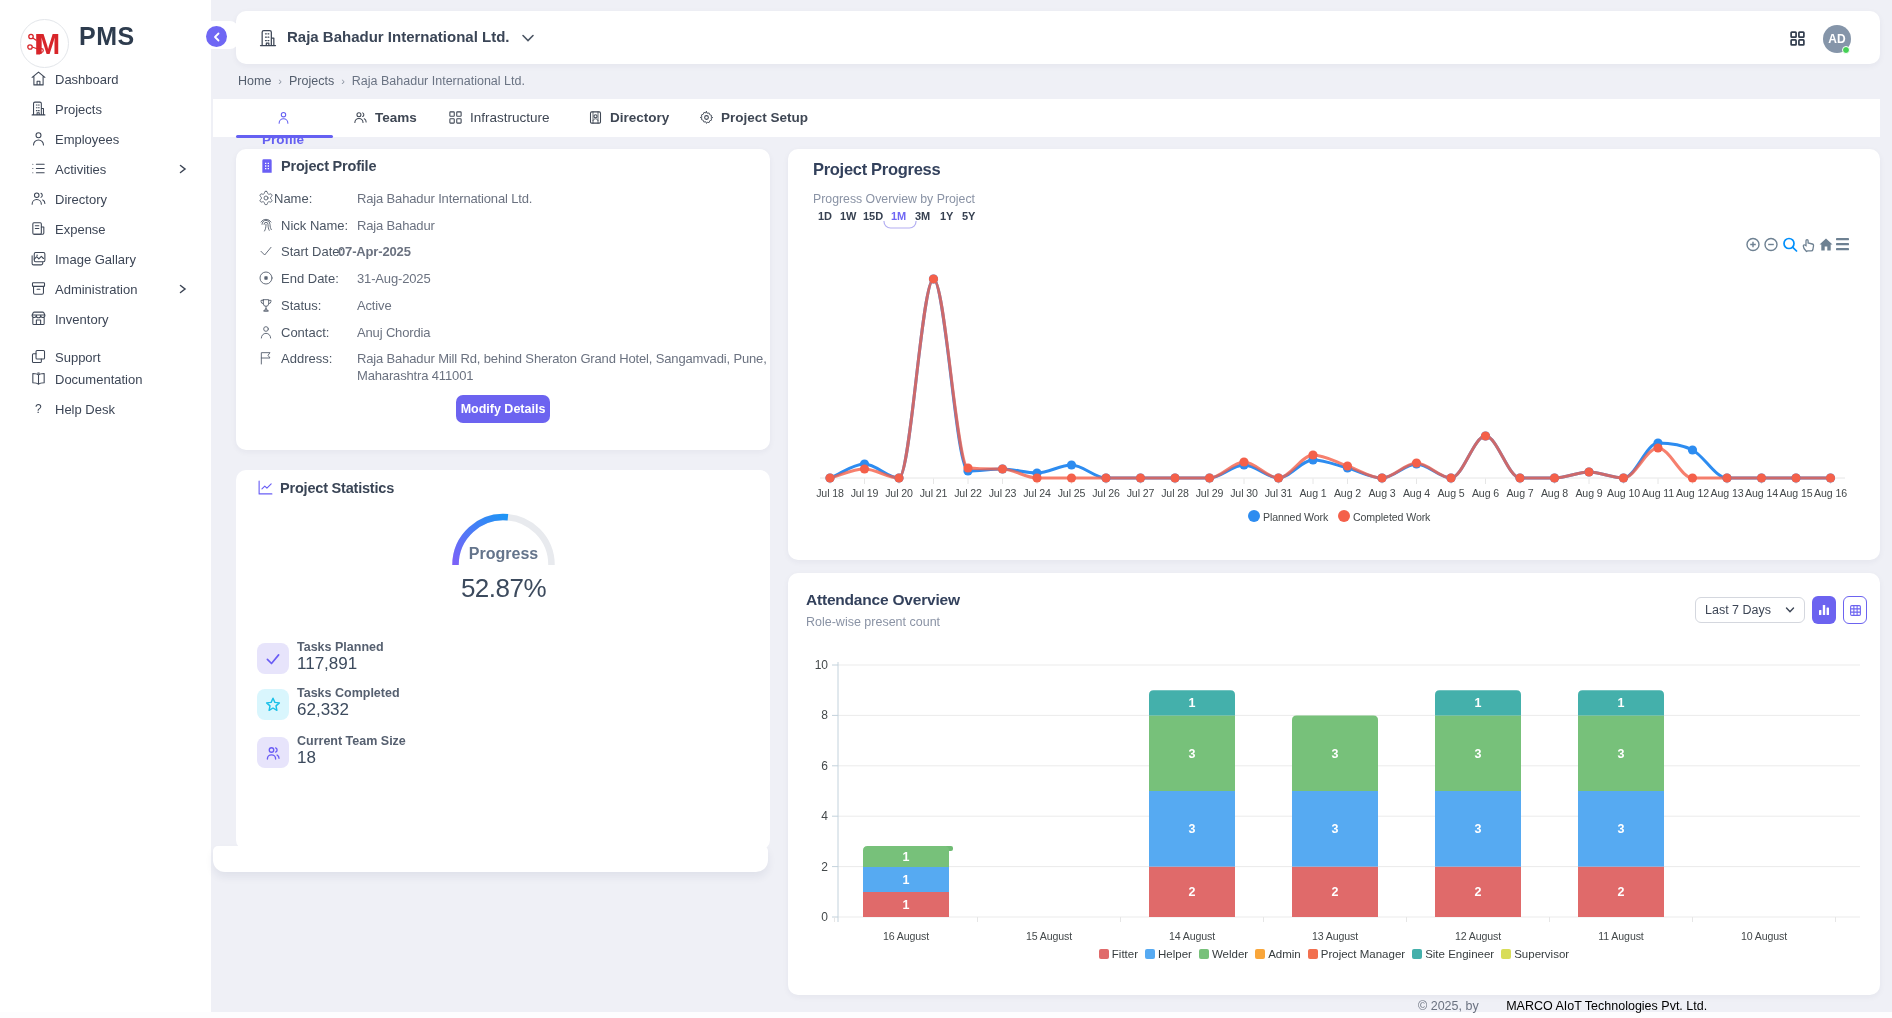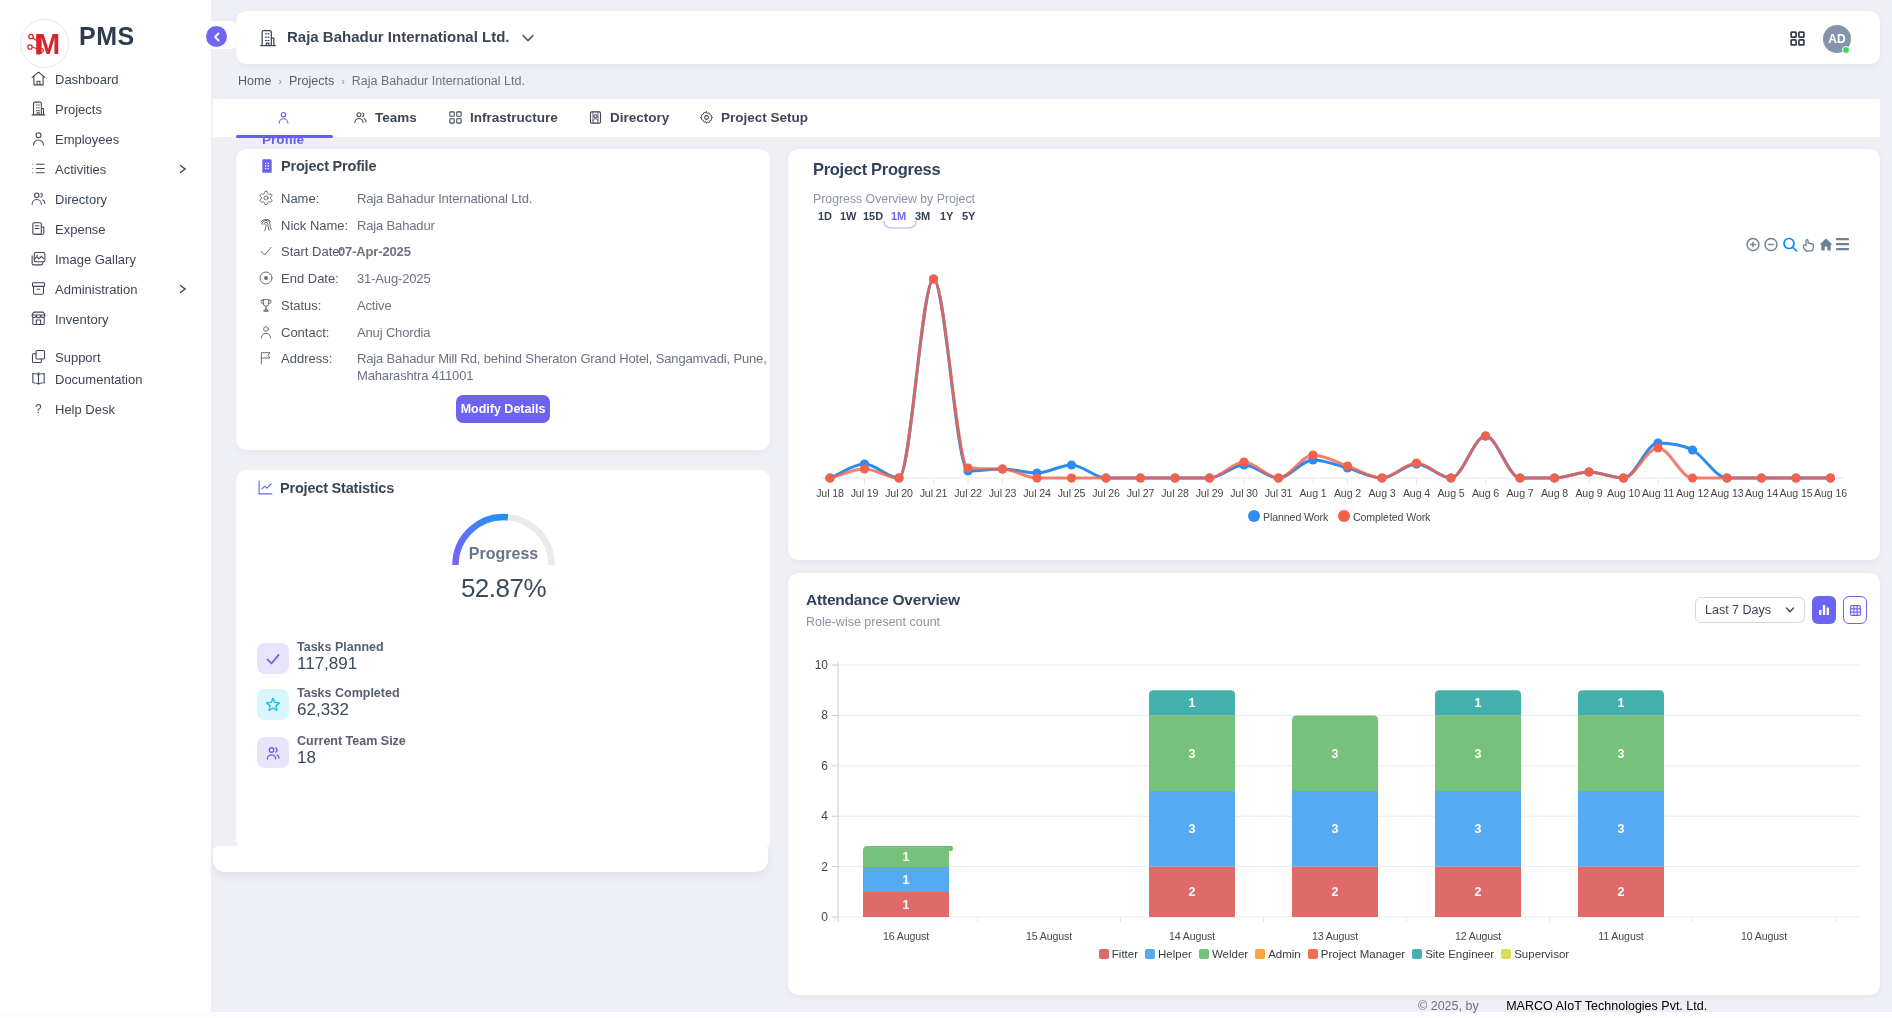--- a/index.html
+++ b/index.html
@@ -172,21 +172,21 @@
     </svg>
     <span style="font-size:13.5px;font-weight:600;color:#3f4754;">Teams</span>
   </div>
 <div class="abs" style="left:448px;top:110px;display:flex;align-items:center;gap:7px;">
     <svg width="15" height="15" viewBox="0 0 24 24" style="stroke:#3f4754;fill:none;stroke-width:1.7;stroke-linecap:round;stroke-linejoin:round;">
       <rect x="3" y="3" width="7" height="7" rx="1"></rect>
       <rect x="14" y="3" width="7" height="7" rx="1"></rect>
       <rect x="3" y="14" width="7" height="7" rx="1"></rect>
       <rect x="14" y="14" width="7" height="7" rx="1"></rect>
     </svg>
-    <span style="font-size:13.5px;font-weight:700;color:#3f4754;">Infrastructure</span>
+    <span style="font-size:13.5px;font-weight:400;color:#3f4754;">Infrastructure</span>
   </div>
 <div class="abs" style="left:588px;top:110px;display:flex;align-items:center;gap:7px;">
     <svg width="15" height="15" viewBox="0 0 24 24" style="stroke:#3f4754;fill:none;stroke-width:1.7;stroke-linecap:round;stroke-linejoin:round;">
       <rect x="4" y="3" width="16" height="18" rx="2"></rect>
       <circle cx="12" cy="10" r="2.5"></circle>
       <path d="M8 17c.7-1.8 2.2-3 4-3s3.3 1.2 4 3M8 3v18M16 3v18" stroke-width="1.3"></path>
     </svg>
     <span style="font-size:13.5px;font-weight:600;color:#3f4754;">Directory</span>
   </div>
 <div class="abs" style="left:699px;top:110px;display:flex;align-items:center;gap:7px;">
@@ -199,21 +199,21 @@
 
 <div class="card" style="left:236px;top:149px;width:534px;height:301px;"></div>
 <svg class="abs" style="left:259px;top:158px;" width="16" height="16" viewBox="0 0 24 24">
     <path fill="#6a5ff5" fill-rule="evenodd" d="M5 22V4a2 2 0 0 1 2-2h10a2 2 0 0 1 2 2v18H5zm4-15h2v2H9V7zm4 0h2v2h-2V7zM9 11h2v2H9v-2zm4 0h2v2h-2v-2zm-4 4h2v2H9v-2zm4 0h2v2h-2v-2z"></path>
   </svg>
 <div class="abs" style="left:281px;top:158px;font-size:14.5px;font-weight:600;color:#3a4556;letter-spacing:-0.2px;">Project Profile</div>
 <svg class="abs" style="left:258px;top:190px;" width="16" height="16" viewBox="0 0 24 24">
     <circle class="icg" cx="12" cy="12" r="3"></circle>
     <path class="icg" d="M12.22 2h-.44a2 2 0 0 0-2 2v.18a2 2 0 0 1-1 1.73l-.43.25a2 2 0 0 1-2 0l-.15-.08a2 2 0 0 0-2.73.73l-.22.38a2 2 0 0 0 .73 2.73l.15.1a2 2 0 0 1 1 1.72v.51a2 2 0 0 1-1 1.74l-.15.09a2 2 0 0 0-.73 2.73l.22.38a2 2 0 0 0 2.73.73l.15-.08a2 2 0 0 1 2 0l.43.25a2 2 0 0 1 1 1.73V20a2 2 0 0 0 2 2h.44a2 2 0 0 0 2-2v-.18a2 2 0 0 1 1-1.73l.43-.25a2 2 0 0 1 2 0l.15.08a2 2 0 0 0 2.73-.73l.22-.39a2 2 0 0 0-.73-2.73l-.15-.08a2 2 0 0 1-1-1.74v-.5a2 2 0 0 1 1-1.74l.15-.09a2 2 0 0 0 .73-2.73l-.22-.38a2 2 0 0 0-2.73-.73l-.15.08a2 2 0 0 1-2 0l-.43-.25a2 2 0 0 1-1-1.73V4a2 2 0 0 0-2-2z"></path>
   </svg>
-<div class="abs lbl" style="left:281px;top:191px;text-align:center;">Name:</div>
+<div class="abs lbl" style="left:274px;top:191px;text-align:center;">Name:</div>
 <div class="abs val" style="left:357px;top:191px;line-height:16.5px;letter-spacing:-0.15px;">Raja Bahadur International Ltd.</div>
 <svg class="abs" style="left:258px;top:216.7px;" width="16" height="16" viewBox="0 0 24 24">
     <path class="icg" d="M6 11a6 6 0 0 1 12 0c0 3.5.8 6 2 8M9 11a3 3 0 0 1 6 0c0 4 .7 7 1.8 9M12 11c0 4.5-.8 7.8-2.2 10M4.5 7.5A8.5 8.5 0 0 1 12 3.5a8.5 8.5 0 0 1 7.5 4"></path>
   </svg>
 <div class="abs lbl" style="left:281px;top:217.7px;">Nick Name:</div>
 <div class="abs val" style="left:357px;top:217.7px;line-height:16.5px;letter-spacing:-0.15px;">Raja Bahadur</div>
 <svg class="abs" style="left:258px;top:243.39999999999998px;" width="16" height="16" viewBox="0 0 24 24">
     <path class="icg" d="M4.5 12.5 10 18 19.5 6.5" stroke-width="1.7"></path>
   </svg>
 <div class="abs lbl" style="left:281px;top:244.39999999999998px;">Start Date:</div>

